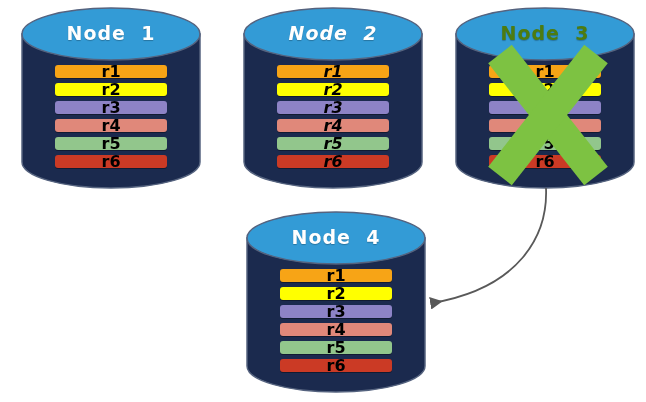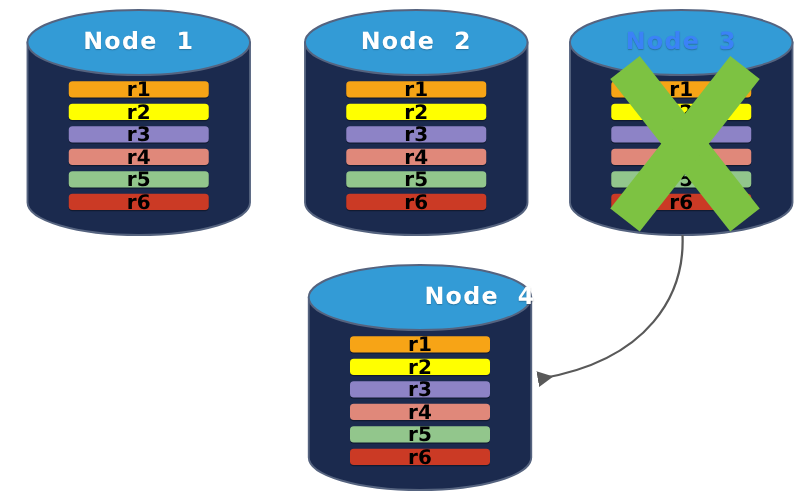--- a/index.html
+++ b/index.html
@@ -38,62 +38,62 @@
       <div class="node-title" style="top: 14px; color: rgb(255, 255, 255);">Node  1</div>
       <div class="rows">
         <div class="row" style="left: 33px; top: 57px; width: 112px; height: 13px; background: rgb(247, 164, 22); color: rgb(0, 0, 0);">r1</div>
         <div class="row" style="left: 33px; top: 75px; width: 112px; height: 13px; background: rgb(255, 255, 0); color: rgb(0, 0, 0);">r2</div>
         <div class="row" style="left: 33px; top: 93px; width: 112px; height: 13px; background: rgb(141, 131, 198); color: rgb(0, 0, 0);">r3</div>
         <div class="row" style="left: 33px; top: 111px; width: 112px; height: 13px; background: rgb(224, 136, 122); color: rgb(0, 0, 0);">r4</div>
         <div class="row" style="left: 33px; top: 129px; width: 112px; height: 13px; background: rgb(146, 198, 140); color: rgb(0, 0, 0);">r5</div>
         <div class="row" style="left: 33px; top: 147px; width: 112px; height: 13px; background: rgb(203, 58, 37); color: rgb(0, 0, 0);">r6</div>
       </div>
     </div>
-    <div class="node" style="left: 244px; top: 8px; width: 178px; height: 180px;">
+    <div class="node" style="left: 244px; top: 8px; width: 178px; height: 180px; font-style: italic;">
       <svg width="178" height="180">
         <path d="M0,26 L0,154 A89,26 0 0 0 178,154 L178,26 Z" fill="#1B2A4E" stroke="#55637F" stroke-width="1.5"></path>
         <ellipse cx="89" cy="26" rx="89" ry="26" fill="#339BD6" stroke="#55637F" stroke-width="1.5"></ellipse>
       </svg>
       <div class="node-title" style="top: 14px; color: rgb(255, 255, 255);">Node  2</div>
       <div class="rows">
         <div class="row" style="left: 33px; top: 57px; width: 112px; height: 13px; background: rgb(247, 164, 22); color: rgb(0, 0, 0);">r1</div>
         <div class="row" style="left: 33px; top: 75px; width: 112px; height: 13px; background: rgb(255, 255, 0); color: rgb(0, 0, 0);">r2</div>
         <div class="row" style="left: 33px; top: 93px; width: 112px; height: 13px; background: rgb(141, 131, 198); color: rgb(0, 0, 0);">r3</div>
         <div class="row" style="left: 33px; top: 111px; width: 112px; height: 13px; background: rgb(224, 136, 122); color: rgb(0, 0, 0);">r4</div>
         <div class="row" style="left: 33px; top: 129px; width: 112px; height: 13px; background: rgb(146, 198, 140); color: rgb(0, 0, 0);">r5</div>
         <div class="row" style="left: 33px; top: 147px; width: 112px; height: 13px; background: rgb(203, 58, 37); color: rgb(0, 0, 0);">r6</div>
       </div>
     </div>
     <div class="node" style="left: 456px; top: 8px; width: 178px; height: 180px;">
       <svg width="178" height="180">
         <path d="M0,26 L0,154 A89,26 0 0 0 178,154 L178,26 Z" fill="#1B2A4E" stroke="#55637F" stroke-width="1.5"></path>
         <ellipse cx="89" cy="26" rx="89" ry="26" fill="#339BD6" stroke="#55637F" stroke-width="1.5"></ellipse>
       </svg>
-      <div class="node-title" style="top: 14px; color: #3b82f6;">Node  3</div>
+      <div class="node-title" style="top: 14px; color: #4d7c0f;">Node  3</div>
       <div class="rows">
         <div class="row" style="left: 33px; top: 57px; width: 112px; height: 13px; background: rgb(247, 164, 22); color: rgb(0, 0, 0);">r1</div>
         <div class="row" style="left: 33px; top: 75px; width: 112px; height: 13px; background: rgb(255, 255, 0); color: rgb(0, 0, 0);">r2</div>
         <div class="row" style="left: 33px; top: 93px; width: 112px; height: 13px; background: rgb(141, 131, 198); color: rgb(0, 0, 0);">r3</div>
         <div class="row" style="left: 33px; top: 111px; width: 112px; height: 13px; background: rgb(224, 136, 122); color: rgb(0, 0, 0);">r4</div>
         <div class="row" style="left: 33px; top: 129px; width: 112px; height: 13px; background: rgb(146, 198, 140); color: rgb(0, 0, 0);">r5</div>
         <div class="row" style="left: 33px; top: 147px; width: 112px; height: 13px; background: rgb(203, 58, 37); color: rgb(0, 0, 0);">r6</div>
       </div>
       <svg class="xmark" width="178" height="180" style="left: 0px; top: 0px;">
         <g stroke="#7DC242" stroke-width="30" stroke-linecap="butt">
           <line x1="44" y1="46" x2="140" y2="168"></line>
           <line x1="140" y1="46" x2="44" y2="168"></line>
         </g>
       </svg>
     </div>
     <div class="node" style="left: 247px; top: 212px; width: 178px; height: 180px;">
       <svg width="178" height="180">
         <path d="M0,26 L0,154 A89,26 0 0 0 178,154 L178,26 Z" fill="#1B2A4E" stroke="#55637F" stroke-width="1.5"></path>
         <ellipse cx="89" cy="26" rx="89" ry="26" fill="#339BD6" stroke="#55637F" stroke-width="1.5"></ellipse>
       </svg>
-      <div class="node-title" style="top: 14px; color: rgb(255, 255, 255); margin-left: 48px;">Node  4</div>
+      <div class="node-title" style="top: 14px; color: rgb(255, 255, 255);">Node  4</div>
       <div class="rows">
         <div class="row" style="left: 33px; top: 57px; width: 112px; height: 13px; background: rgb(247, 164, 22); color: rgb(0, 0, 0);">r1</div>
         <div class="row" style="left: 33px; top: 75px; width: 112px; height: 13px; background: rgb(255, 255, 0); color: rgb(0, 0, 0);">r2</div>
         <div class="row" style="left: 33px; top: 93px; width: 112px; height: 13px; background: rgb(141, 131, 198); color: rgb(0, 0, 0);">r3</div>
         <div class="row" style="left: 33px; top: 111px; width: 112px; height: 13px; background: rgb(224, 136, 122); color: rgb(0, 0, 0);">r4</div>
         <div class="row" style="left: 33px; top: 129px; width: 112px; height: 13px; background: rgb(146, 198, 140); color: rgb(0, 0, 0);">r5</div>
         <div class="row" style="left: 33px; top: 147px; width: 112px; height: 13px; background: rgb(203, 58, 37); color: rgb(0, 0, 0);">r6</div>
       </div>
     </div>
     <svg class="arrow" width="646" height="402">

